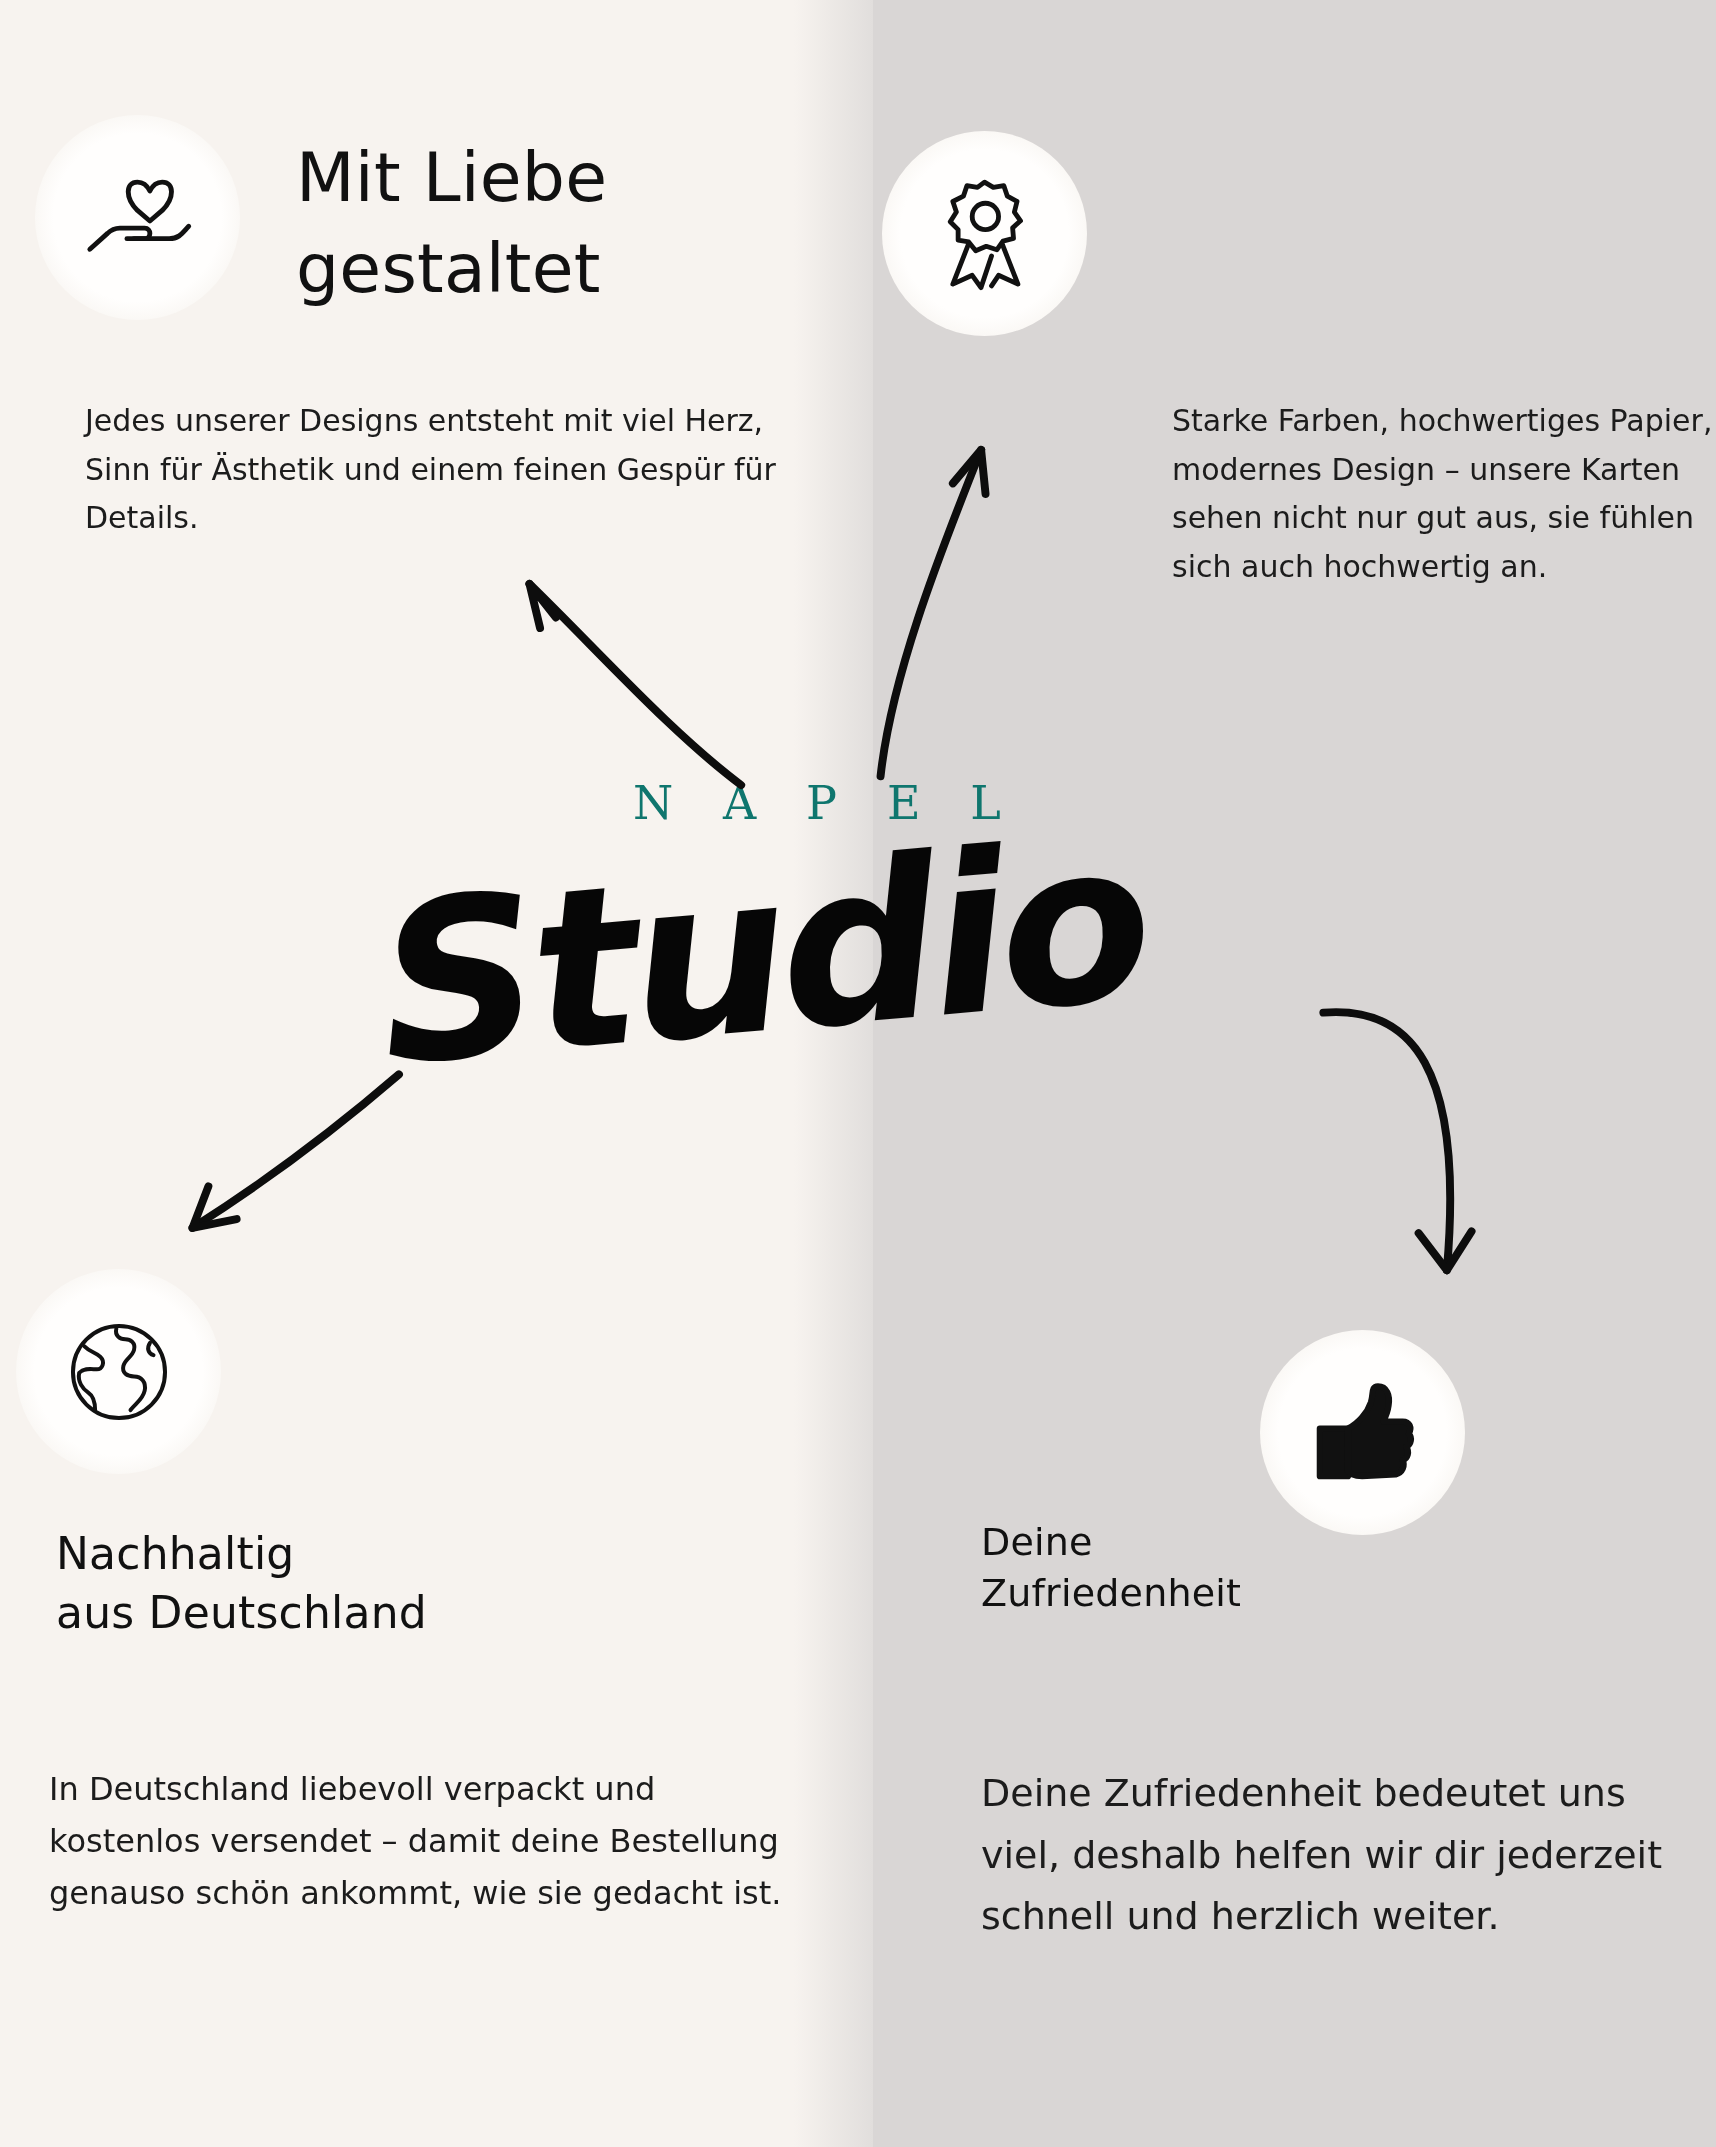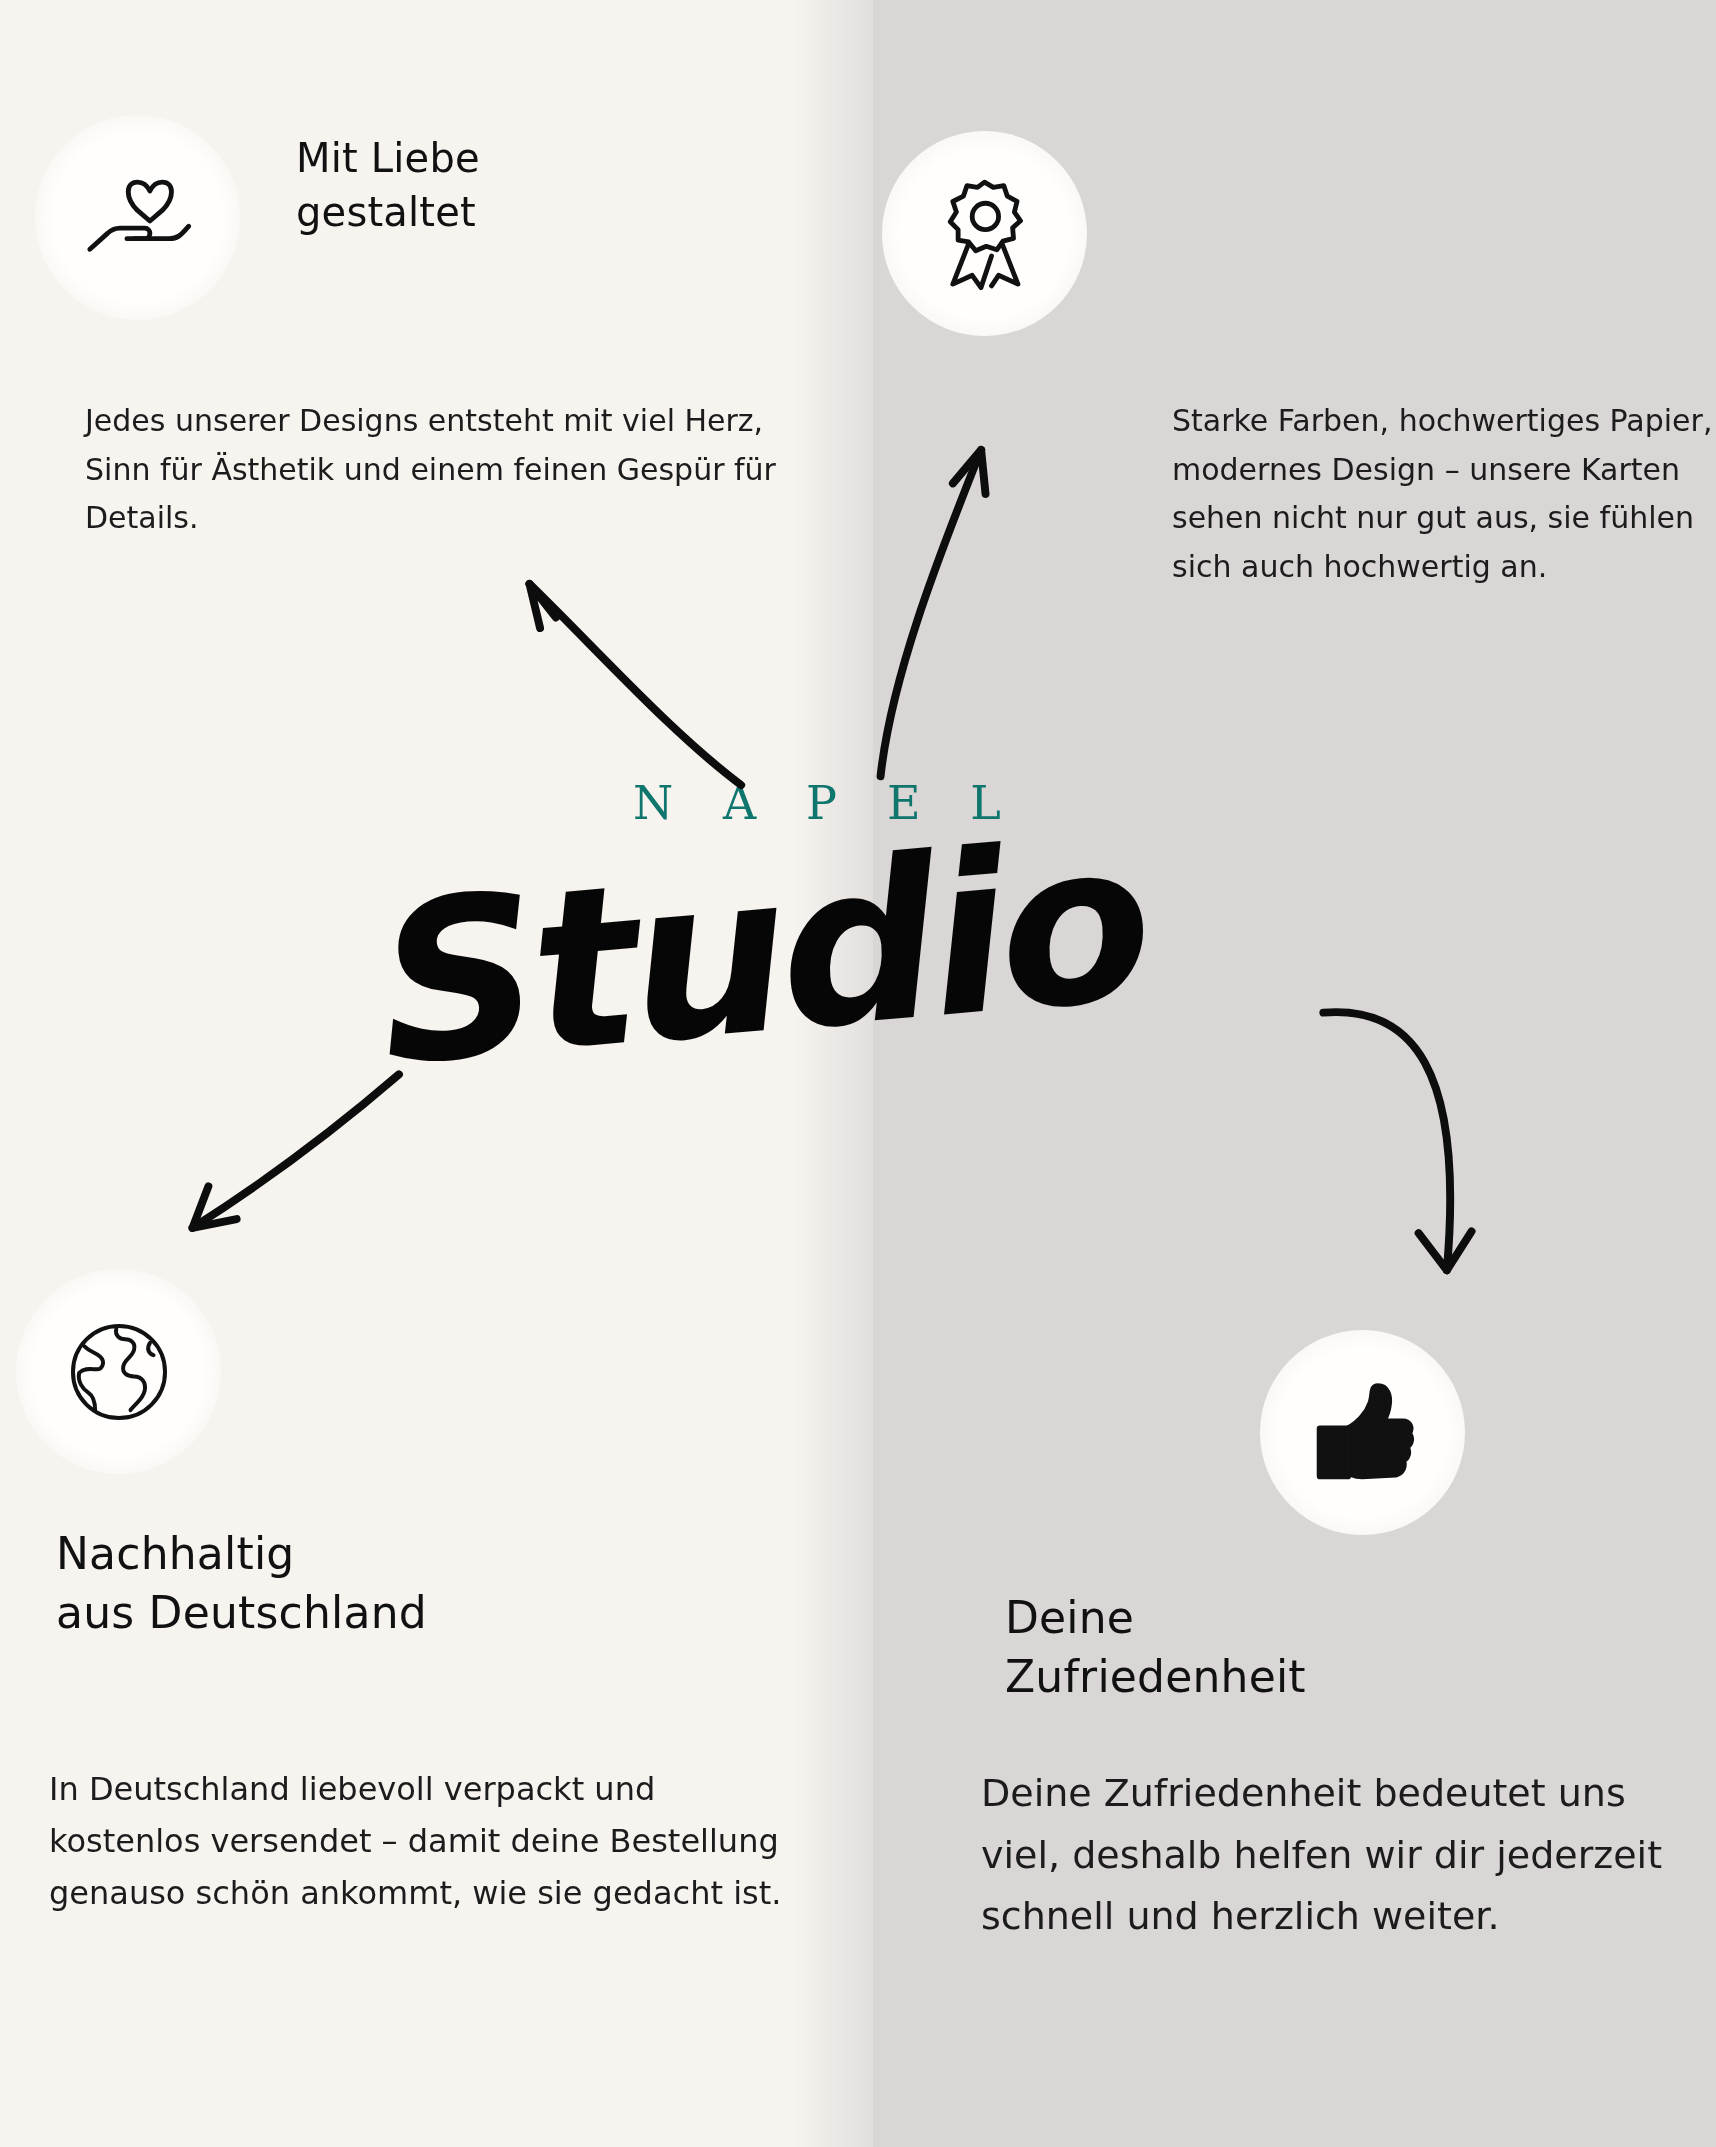--- a/index.html
+++ b/index.html
@@ -111,21 +111,21 @@
   <div class="badge soft" style="left:35px; top:115px;">
     <span>
       <svg width="113" height="99" viewBox="0 0 128 112" fill="none" stroke="#111" stroke-width="5.5" stroke-linecap="round" stroke-linejoin="round">
         <path d="M64 48 C 50 34, 50 16, 64 16 C 72 16, 76 22, 78 26 C 80 22, 84 16, 92 16 C 106 16, 106 34, 92 48 L 78 60 Z"></path>
         <path d="M10 92 L 30 74 C 34 70, 38 68, 44 68 L 72 68 C 80 68, 80 80, 72 80 L 52 80"></path>
         <path d="M60 80 L 100 80 C 112 80, 116 72, 122 66"></path>
       </svg>
     </span>
   </div>
 
-  <div class="heading" style="left:296px; top:132px; width:494px; font-size:40px;">
+  <div class="heading" style="left:296px; top:132px; width:494px; font-size:68px;">
     <div>Mit Liebe</div>
     <div>gestaltet</div>
   </div>
 
   <div class="body-text" style="left:85px; top:397px; width:723px; font-size:30px;">Jedes unserer Designs entsteht mit viel Herz, Sinn für Ästhetik und einem feinen Gespür für Details.</div>
 
   <div class="badge soft" style="left:882px; top:131px;">
     <span>
       <svg width="109" height="118" viewBox="0 0 124 134" fill="none" stroke="#111" stroke-width="5.5" stroke-linecap="round" stroke-linejoin="round">
         <path d="M62 8 L 72 14 L 84 12 L 88 24 L 99 30 L 96 42 L 103 52 L 94 60 L 95 72 L 83 75 L 76 85 L 64 81 L 52 86 L 44 76 L 32 74 L 32 62 L 23 53 L 30 42 L 26 30 L 38 24 L 42 12 L 54 14 Z"></path>
@@ -186,21 +186,21 @@
 
   <div class="badge soft" style="left:1260px; top:1330px;">
     <span>
       <svg width="108" height="104" viewBox="0 0 122 118" fill="none" stroke="#111" stroke-width="7" stroke-linecap="round" stroke-linejoin="round">
         <path d="M12 54 L 44 54 L 44 108 L 12 108 Z" fill="#111" stroke="#111"></path>
         <path d="M44 54 C 56 48, 66 36, 70 24 C 73 14, 70 6, 78 6 C 88 6, 92 16, 90 28 C 89 36, 86 42, 84 46 L 106 46 C 114 46, 117 53, 113 60 C 117 64, 116 72, 110 75 C 114 80, 112 88, 106 90 C 109 96, 106 104, 98 106 L 60 108 C 52 108, 46 106, 44 102 Z" fill="#111" stroke="#111"></path>
       </svg>
     </span>
   </div>
 
-  <div class="heading" style="left:981px; top:1589px; width:670px; font-size:44px;margin-left:24px;">
+  <div class="heading" style="left:981px; top:1517px; width:670px; font-size:38px;">
     <div>Deine</div>
     <div>Zufriedenheit</div>
   </div>
 
   <div class="body-text" style="left:981px; top:1763px; width:706px; font-size:38px;">Deine Zufriedenheit bedeutet uns viel, deshalb helfen wir dir jederzeit schnell und herzlich weiter.</div>
 
 </div>
 
 
 </body></html>

